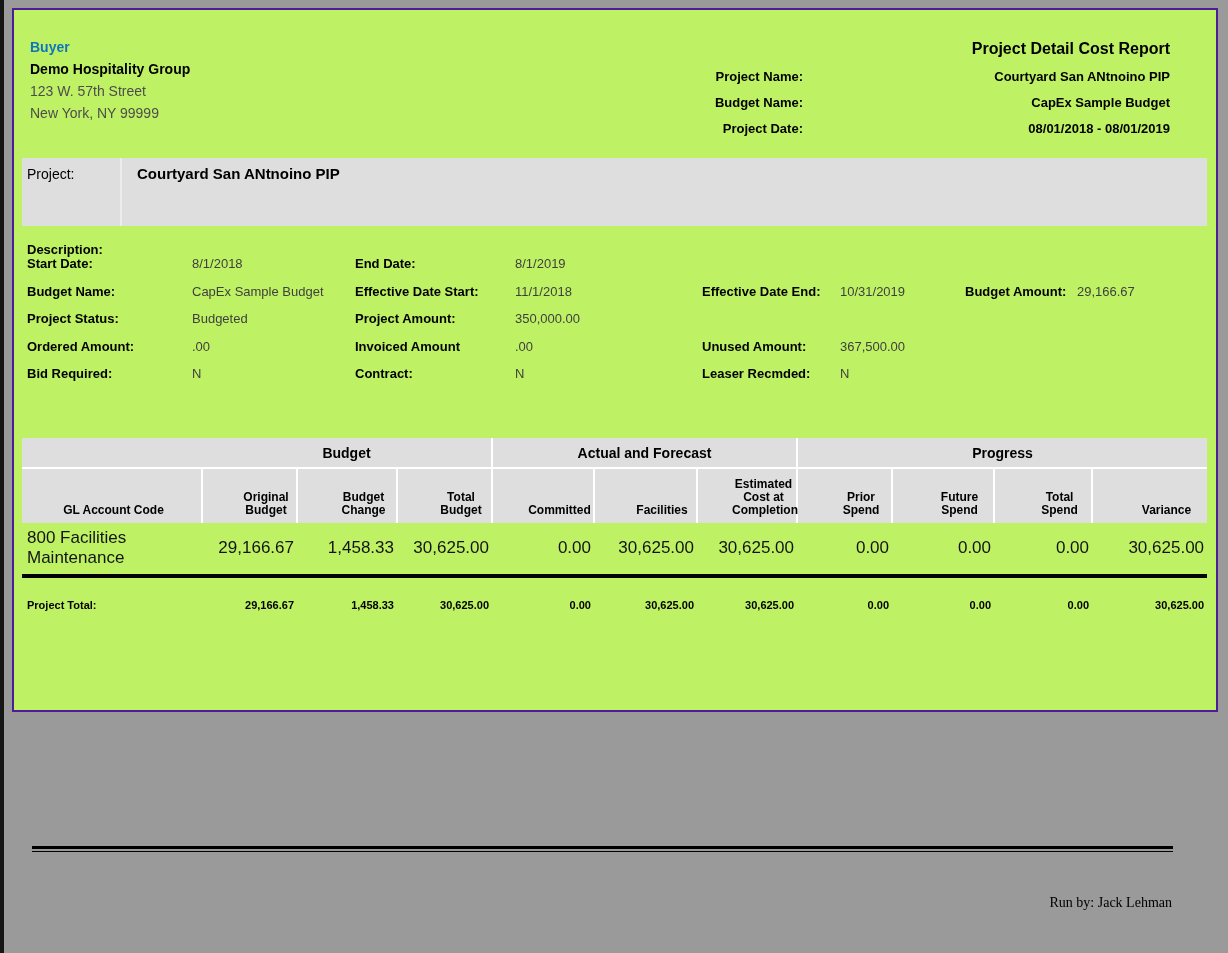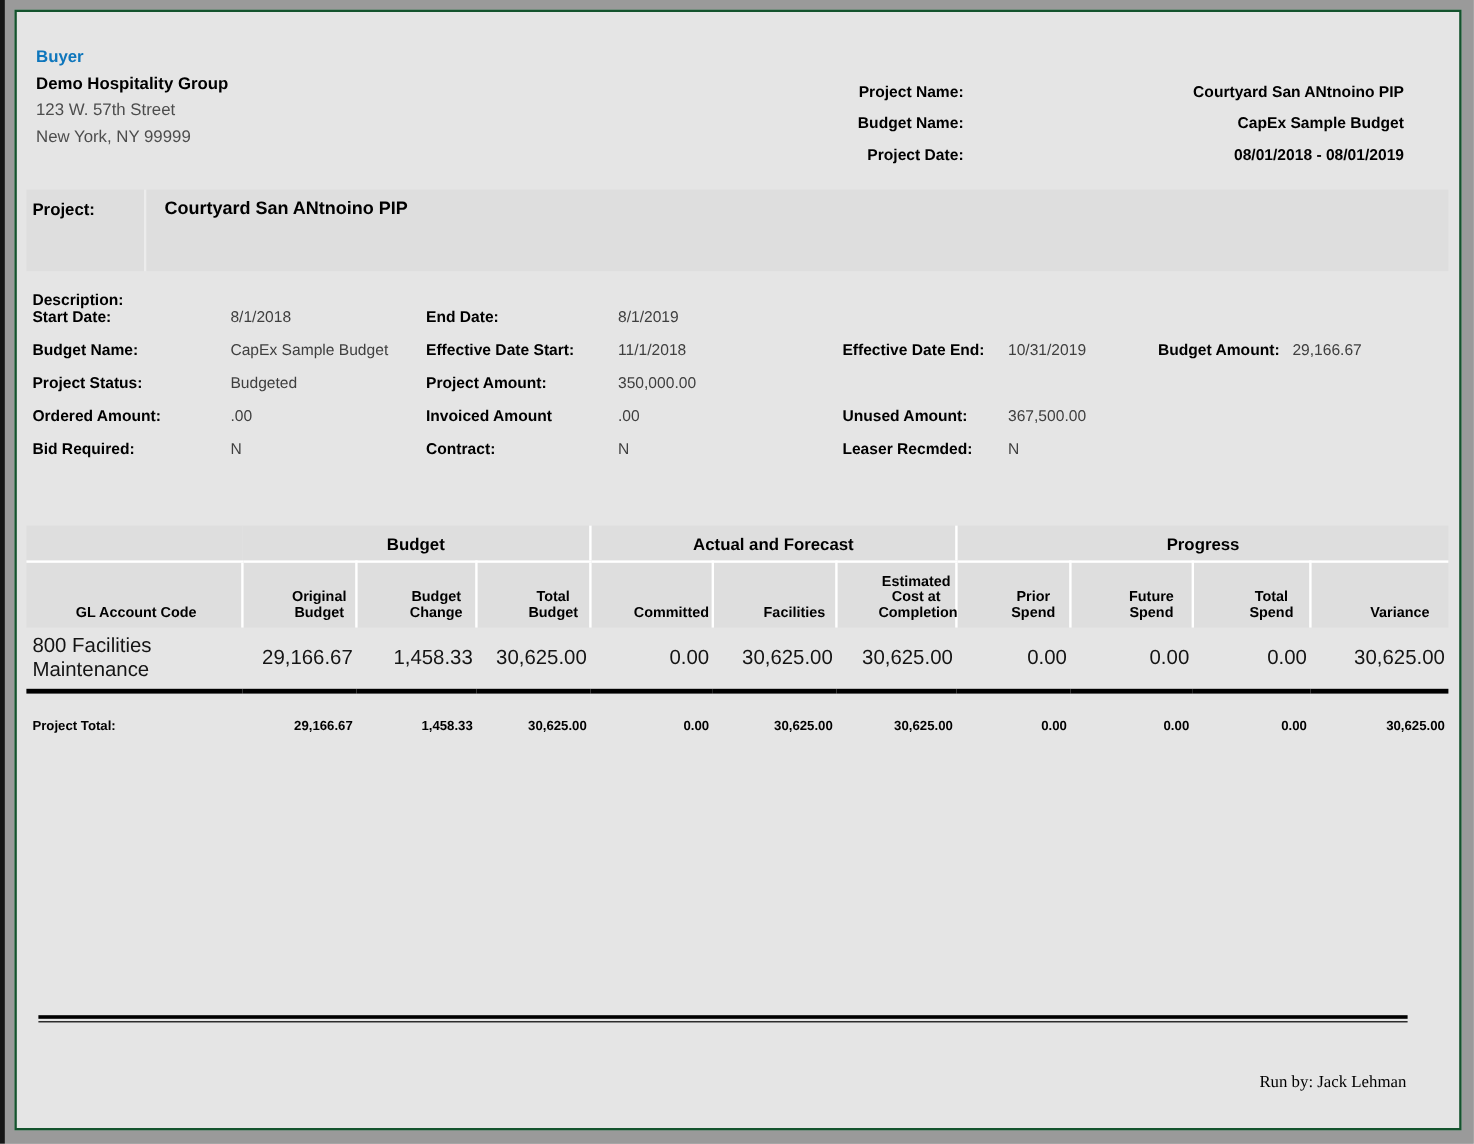--- a/index.html
+++ b/index.html
@@ -1,40 +1,40 @@
 <!DOCTYPE html>
 <html><head>
 <meta charset="utf-8">
 <style>
   * { margin:0; padding:0; box-sizing:border-box; }
   html,body { width:1228px; height:953px; }
   body { font-family:"Liberation Sans", sans-serif; background:#9a9a9a; }
   .viewport { position:relative; width:1228px; height:953px; background:#9a9a9a;
               border-left:4px solid #161616; overflow:hidden; }
-  .page { position:absolute; left:8px; top:8px; width:1206px; height:934px;
-          background:#e5e5e5; border:2px solid #14532d; }
+  .page { position:absolute; left:8px; top:8px; width:1206px; height:704px;
+          background:#bef264; border:2px solid #4c1d95; }
 
   
   .buyer-block { position:absolute; left:16px; top:26px; }
   .buyer-block .line { line-height:22px; font-size:14px; }
   .buyer-label { color:#0e76bc; font-weight:bold; }
   .buyer-name  { color:#000; font-weight:bold; }
   .buyer-addr  { color:#4d4d4d; }
 
   .title { position:absolute; top:30px; left:560px; width:596px;
            text-align:right; font-size:16px; font-weight:bold; color:#000; }
   .hdr-fields { position:absolute; top:53px; left:560px; width:596px; }
   .hdr-row { display:flex; height:26px; align-items:center;justify-content:flex-end; }
   .hdr-row .lab { width:229px; text-align:right; font-weight:bold; font-size:13px; }
   .hdr-row .val { flex:1; text-align:right; font-weight:bold; font-size:13px; }
 
   
   .project-band { position:absolute; left:8px; top:148px; width:1185px; height:68px; display:flex; }
   .project-band .cell { background:#dedede; }
-  .pb-label { width:98px; padding:8px 0 0 5px; font-weight:bold; font-size:14px; }
+  .pb-label { width:98px; padding:8px 0 0 5px; font-weight:normal; font-size:14px; }
   .pb-gap   { width:2px; background:#ececec; }
   .pb-value { flex:1; padding:7px 0 0 15px; font-weight:bold; font-size:15px; }
 
   .description { position:absolute; left:13px; top:232px; font-weight:bold; font-size:13px; }
 
   
   .details { position:absolute; left:13px; top:240px; width:1170px; }
   .det-row { display:flex; height:27.5px; align-items:center; }
   .det-row .dl { font-weight:bold; font-size:13px; color:#000; }
   .det-row .dv { font-size:13px; color:#3f3f3f; }
@@ -73,20 +73,21 @@
 <div class="viewport">
   <div class="page">
 
     <div class="buyer-block">
       <div class="line buyer-label">Buyer</div>
       <div class="line buyer-name">Demo Hospitality Group</div>
       <div class="line buyer-addr">123 W. 57th Street</div>
       <div class="line buyer-addr">New York, NY 99999</div>
     </div>
 
+    <div class="title">Project Detail Cost Report</div>
     <div class="hdr-fields">
       <div class="hdr-row">
         <div class="lab">Project Name:</div>
         <div class="val">Courtyard San ANtnoino PIP</div>
       </div>
       <div class="hdr-row">
         <div class="lab">Budget Name:</div>
         <div class="val">CapEx Sample Budget</div>
       </div>
       <div class="hdr-row">

